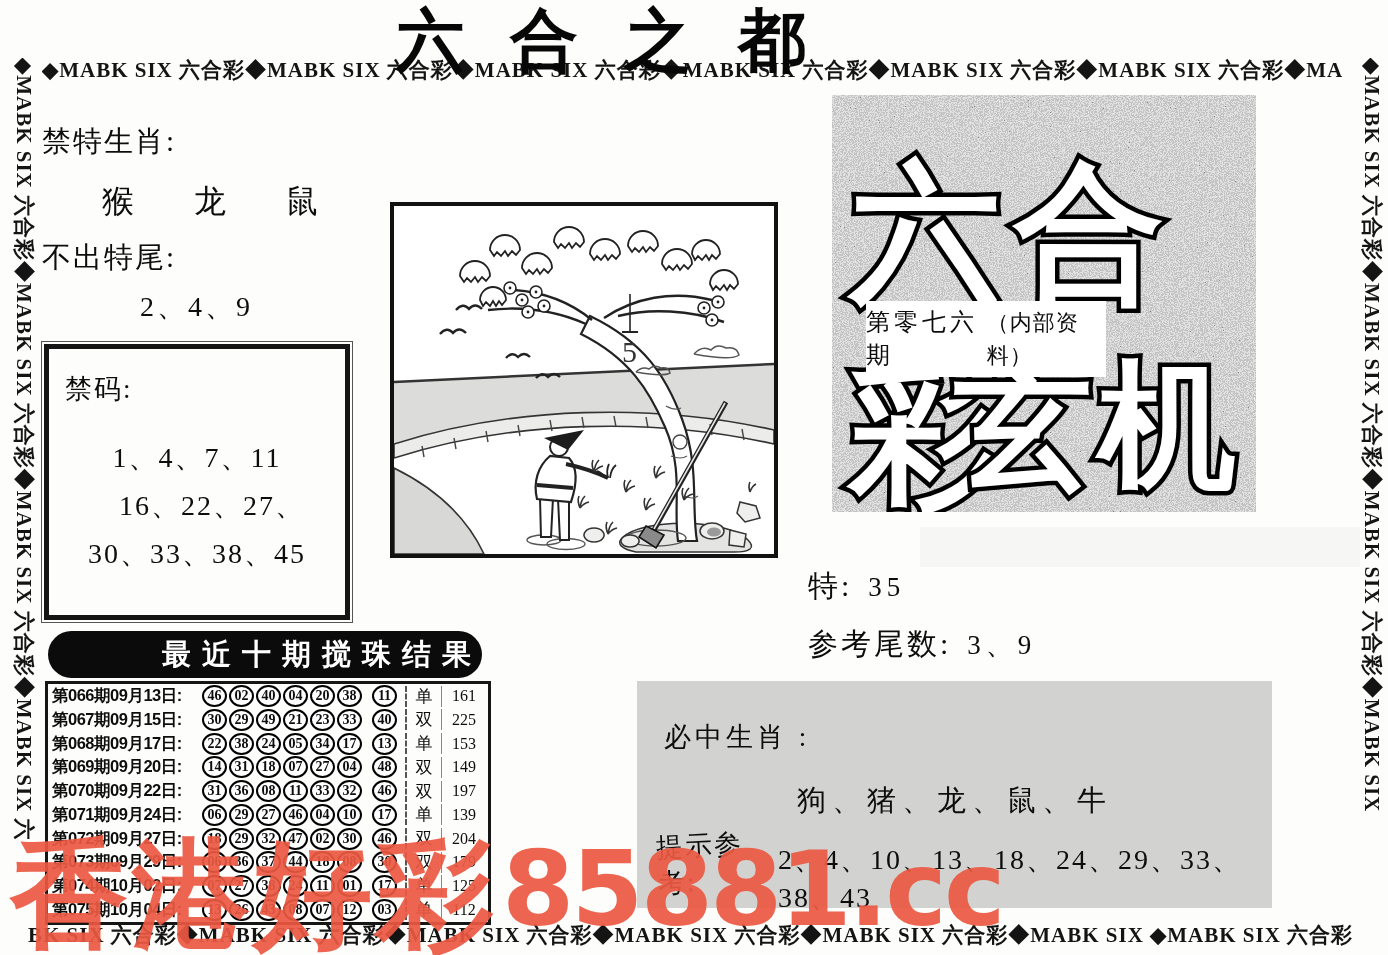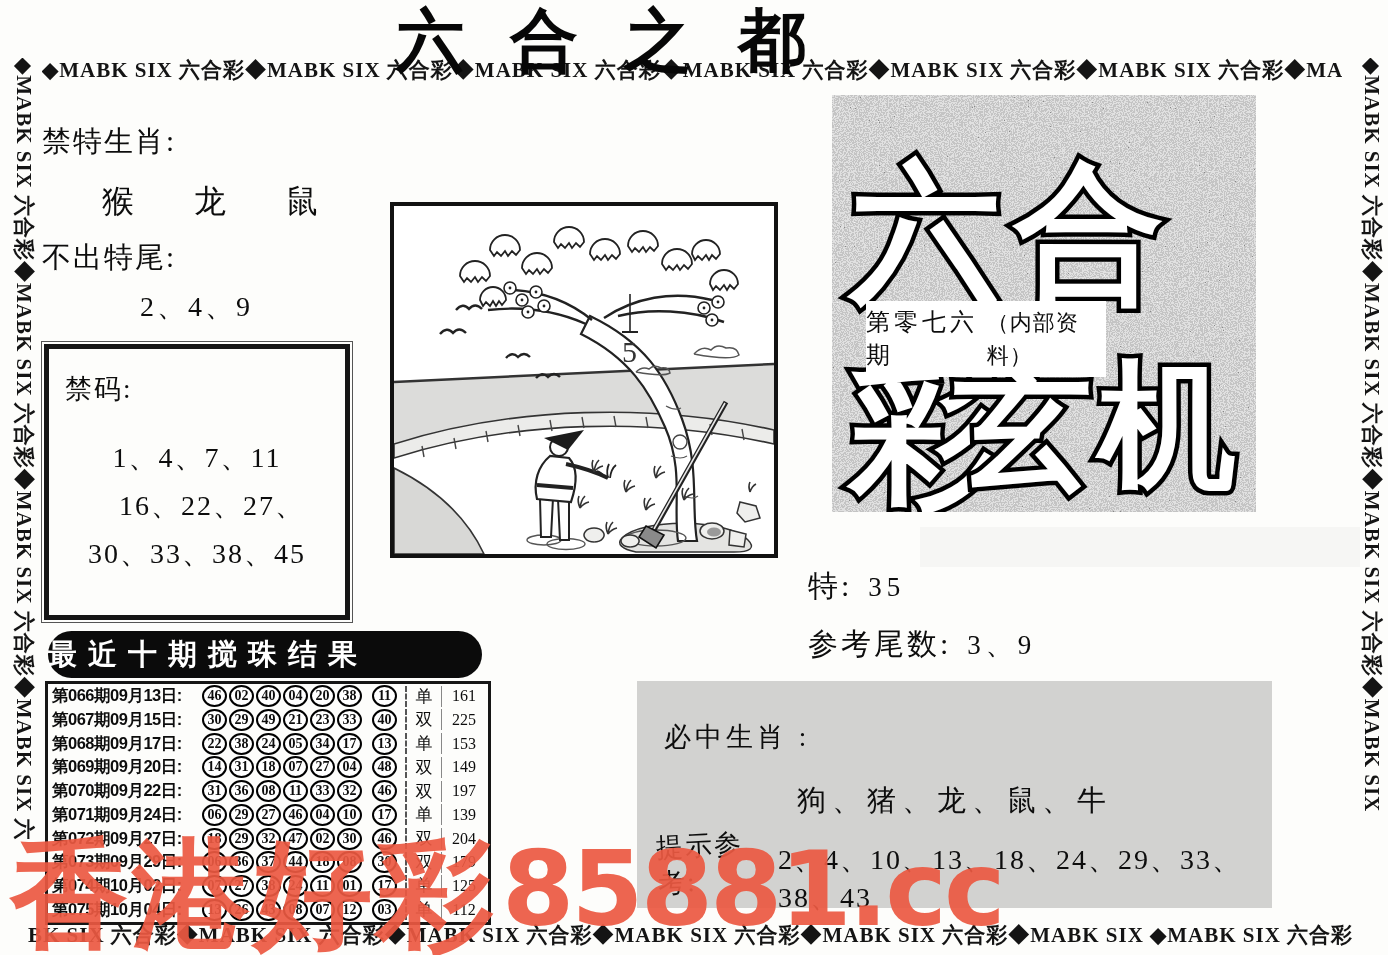--- a/index.html
+++ b/index.html
@@ -30,21 +30,21 @@
 
   .ban-codes-box{position:absolute;left:44px;top:344px;width:306px;height:276px;box-sizing:border-box;
                  border:5px solid #151515;outline:1px solid #555;outline-offset:2px;background:#fdfdfb;}
   .ban-codes-label{position:absolute;left:16px;top:22px;font-size:27px;letter-spacing:2px;}
   .ban-codes-line{position:absolute;width:100%;text-align:center;font-size:28px;letter-spacing:2px;}
   .bc-l0{top:90px;}.bc-l1{top:138px;text-indent:30px;}.bc-l2{top:186px;}
 
   
   .results-pill{position:absolute;left:48px;top:631px;width:434px;height:47px;border-radius:24px;
                 background:#0b0b0b;color:#fff;font:bold 29px "Liberation Sans",sans-serif;
-                letter-spacing:11px;text-align:left;line-height:47px;}
+                letter-spacing:11px;text-align:right;line-height:47px;}
   .results-table{position:absolute;left:45px;top:681px;width:446px;height:244px;box-sizing:border-box;
                  border:3px solid #161616;display:flex;flex-direction:column;justify-content:space-evenly;
                  background:#fdfdfb;}
   .t-row{display:flex;align-items:center;padding-left:4px;height:23px;}
   .t-date{width:150px;font:bold 16.5px "Liberation Sans",sans-serif;white-space:nowrap;letter-spacing:-0.5px;}
   .t-nums{display:flex;gap:2px;}
   .t-circle{box-sizing:border-box;width:25px;height:22px;border:2px solid #000;border-radius:50%;
             display:flex;align-items:center;justify-content:center;
             font:bold 14px "Liberation Serif",serif;background:#fff;}
   .t-special{margin-left:10px;}

